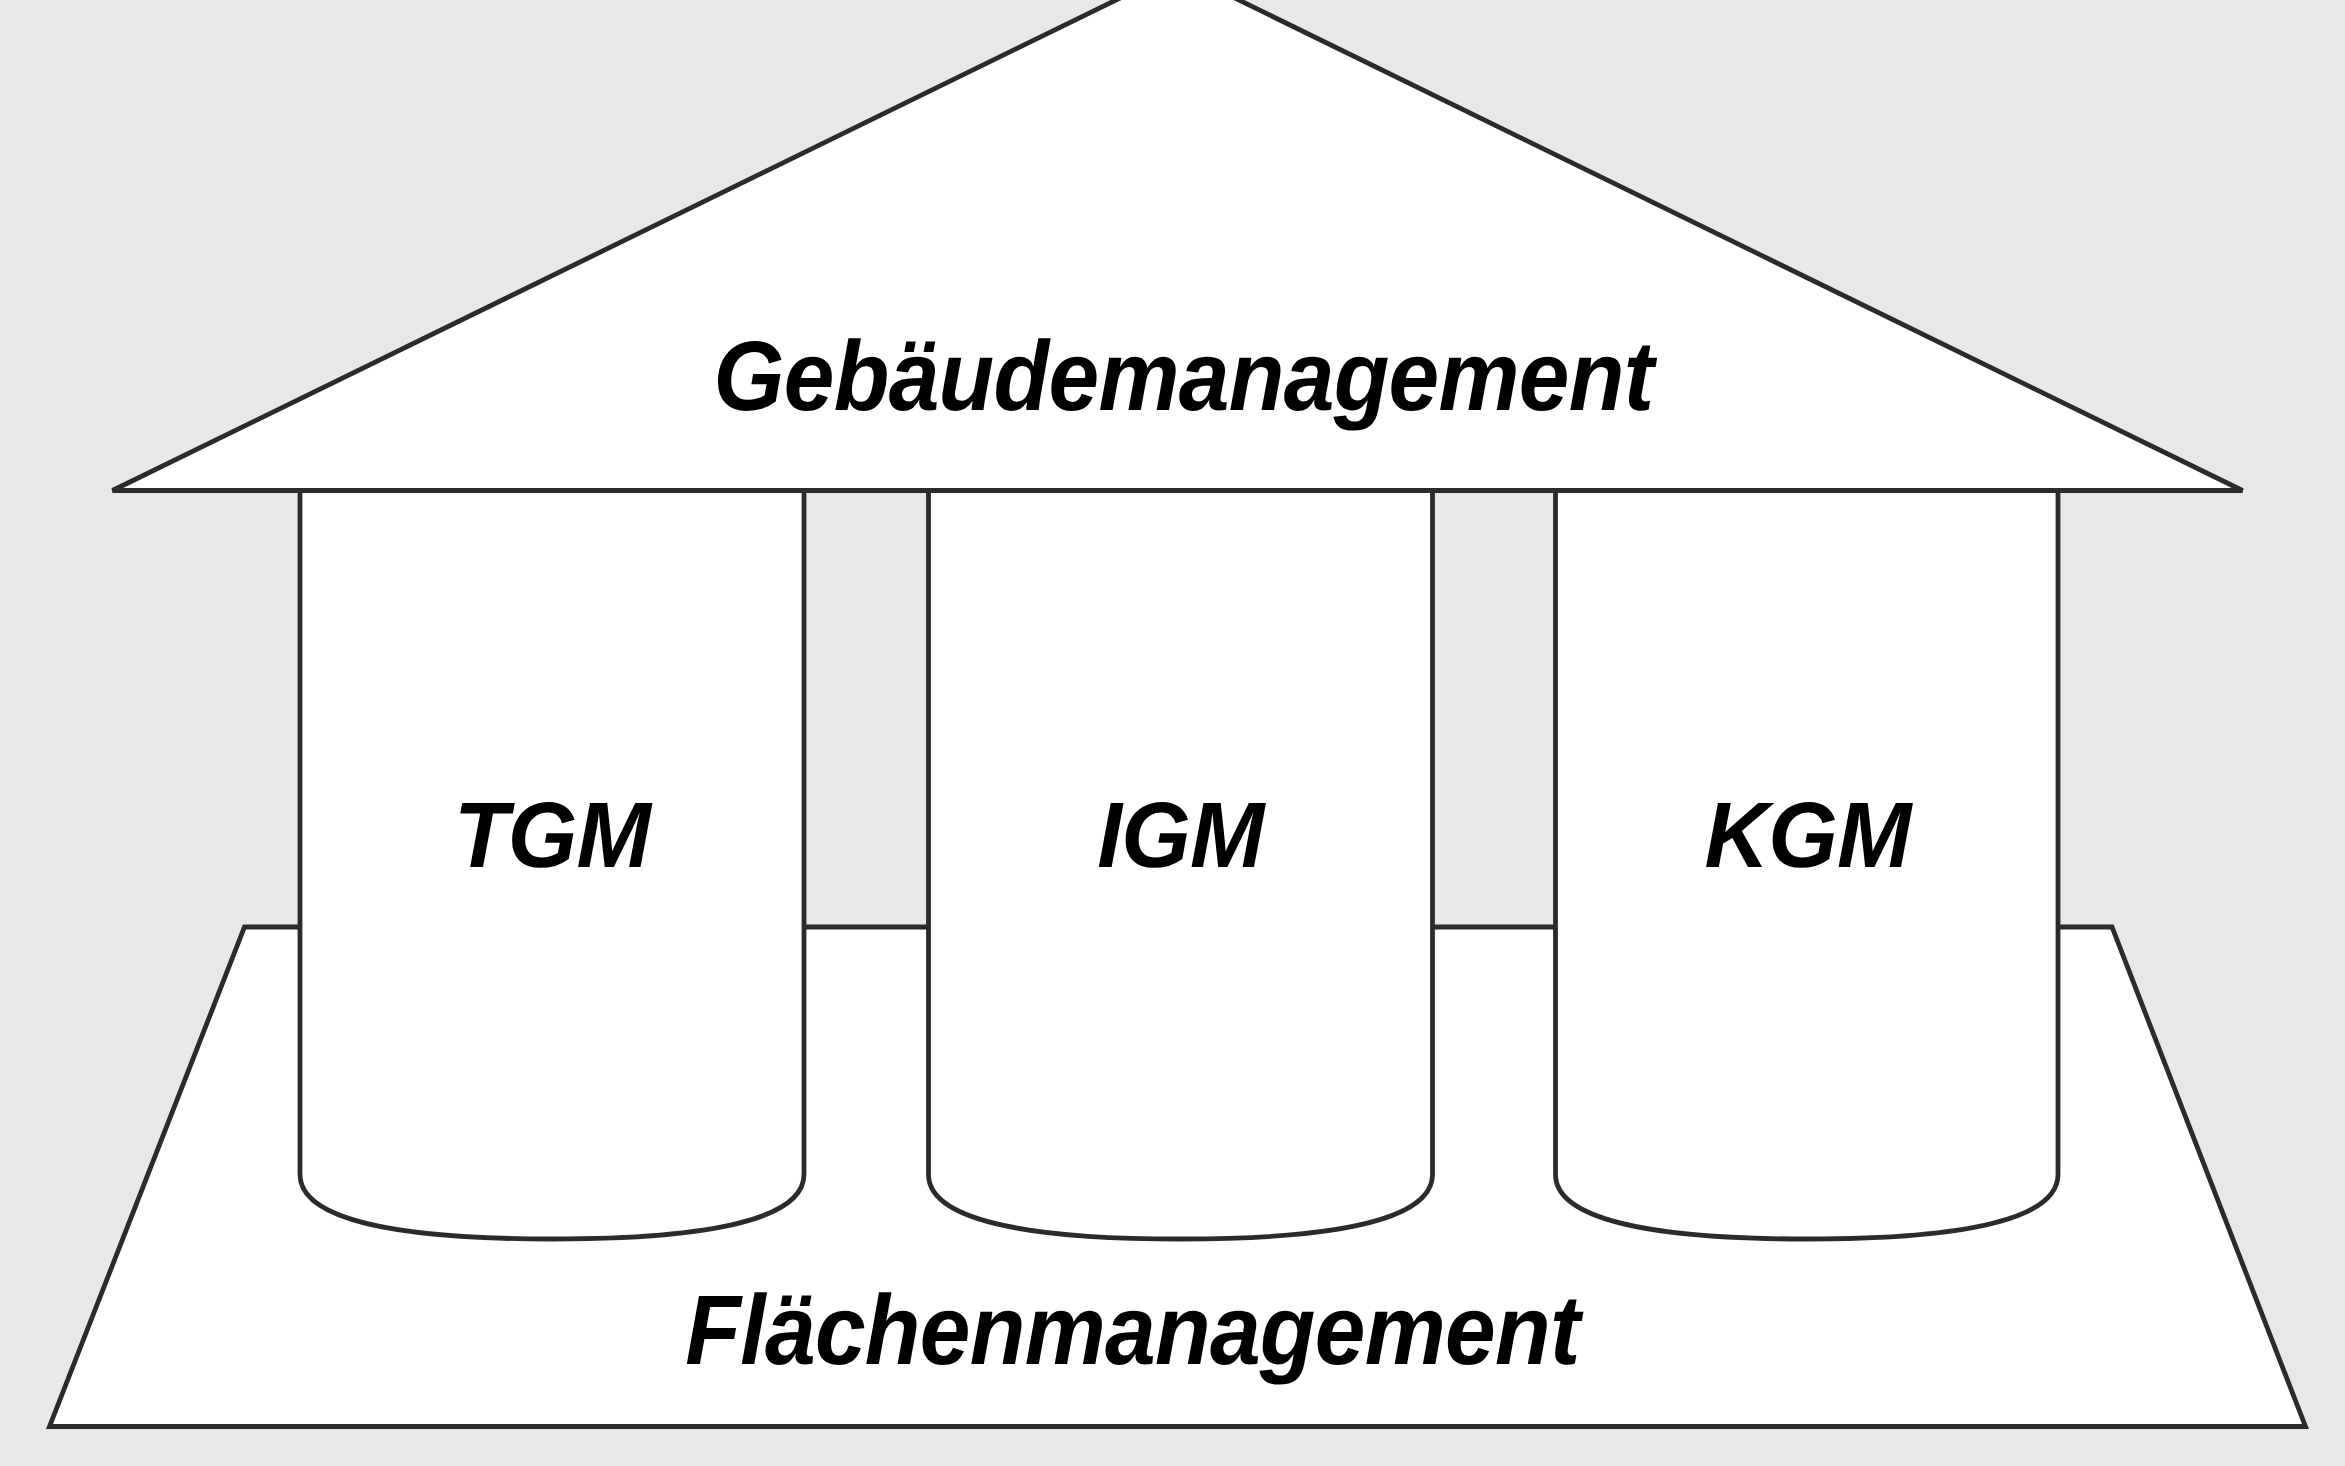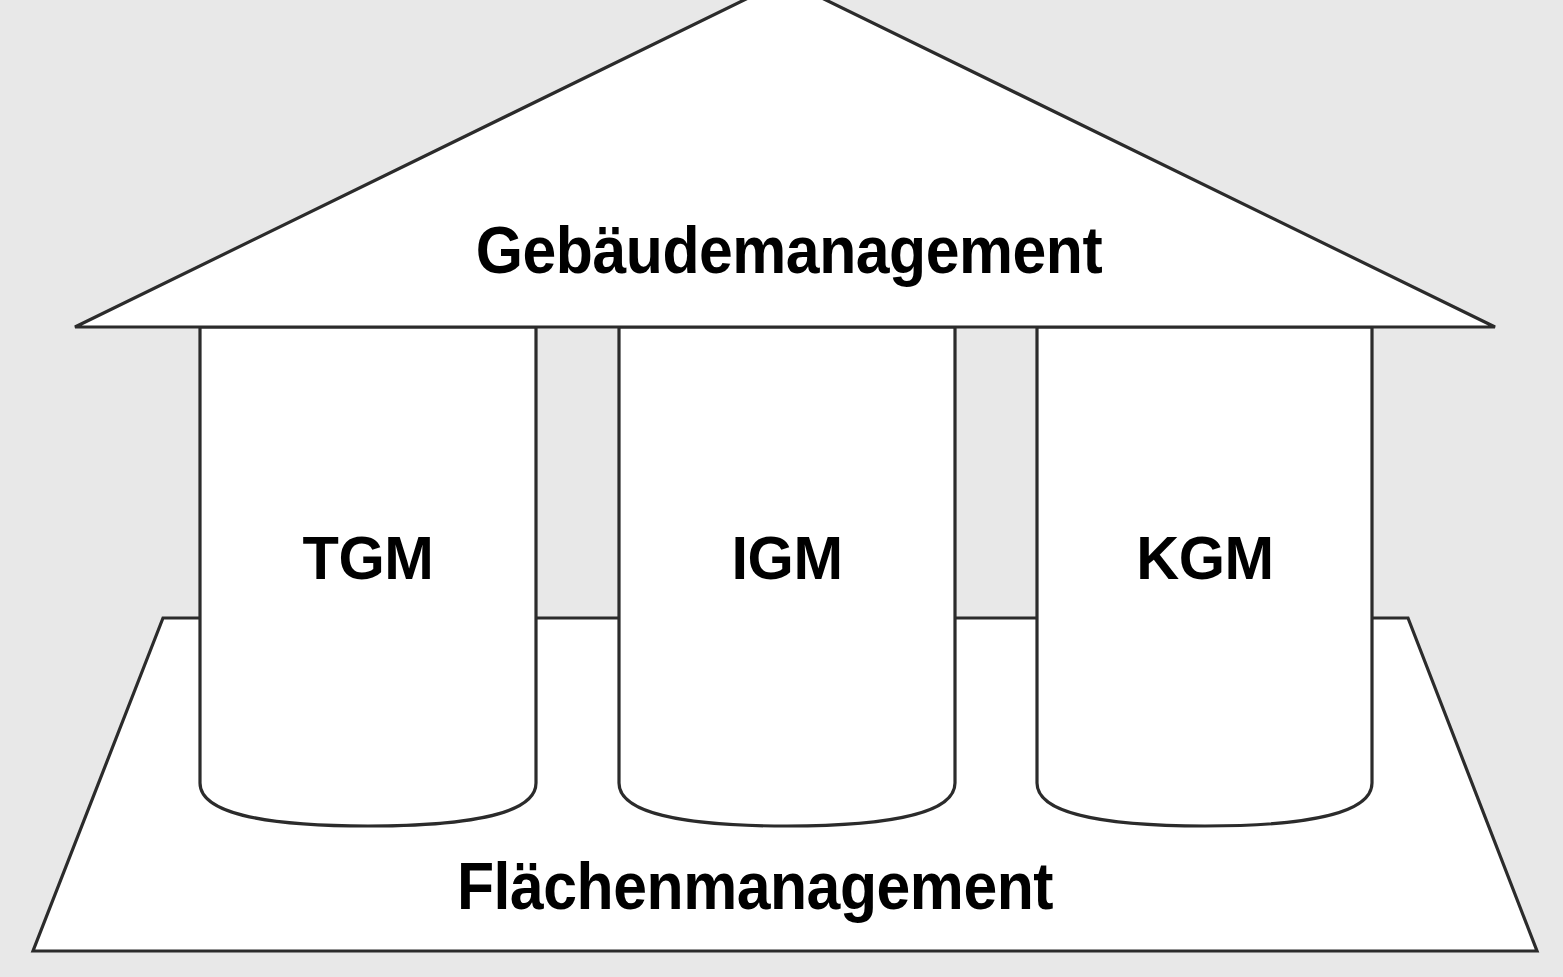--- a/index.html
+++ b/index.html
@@ -11,20 +11,21 @@
     width: 1563px;
     height: 977px;
     overflow: hidden;
     font-family: "Liberation Sans", sans-serif;
   }
   #diagram-root {
     position: relative;
     width: 1563px;
     height: 977px;
     background: #e8e8e8;
+    font-style: italic;
   }
   #diagram-svg {
     position: absolute;
     left: 0;
     top: 0;
     width: 1563px;
     height: 977px;
     display: block;
   }
   .fm-shape {

